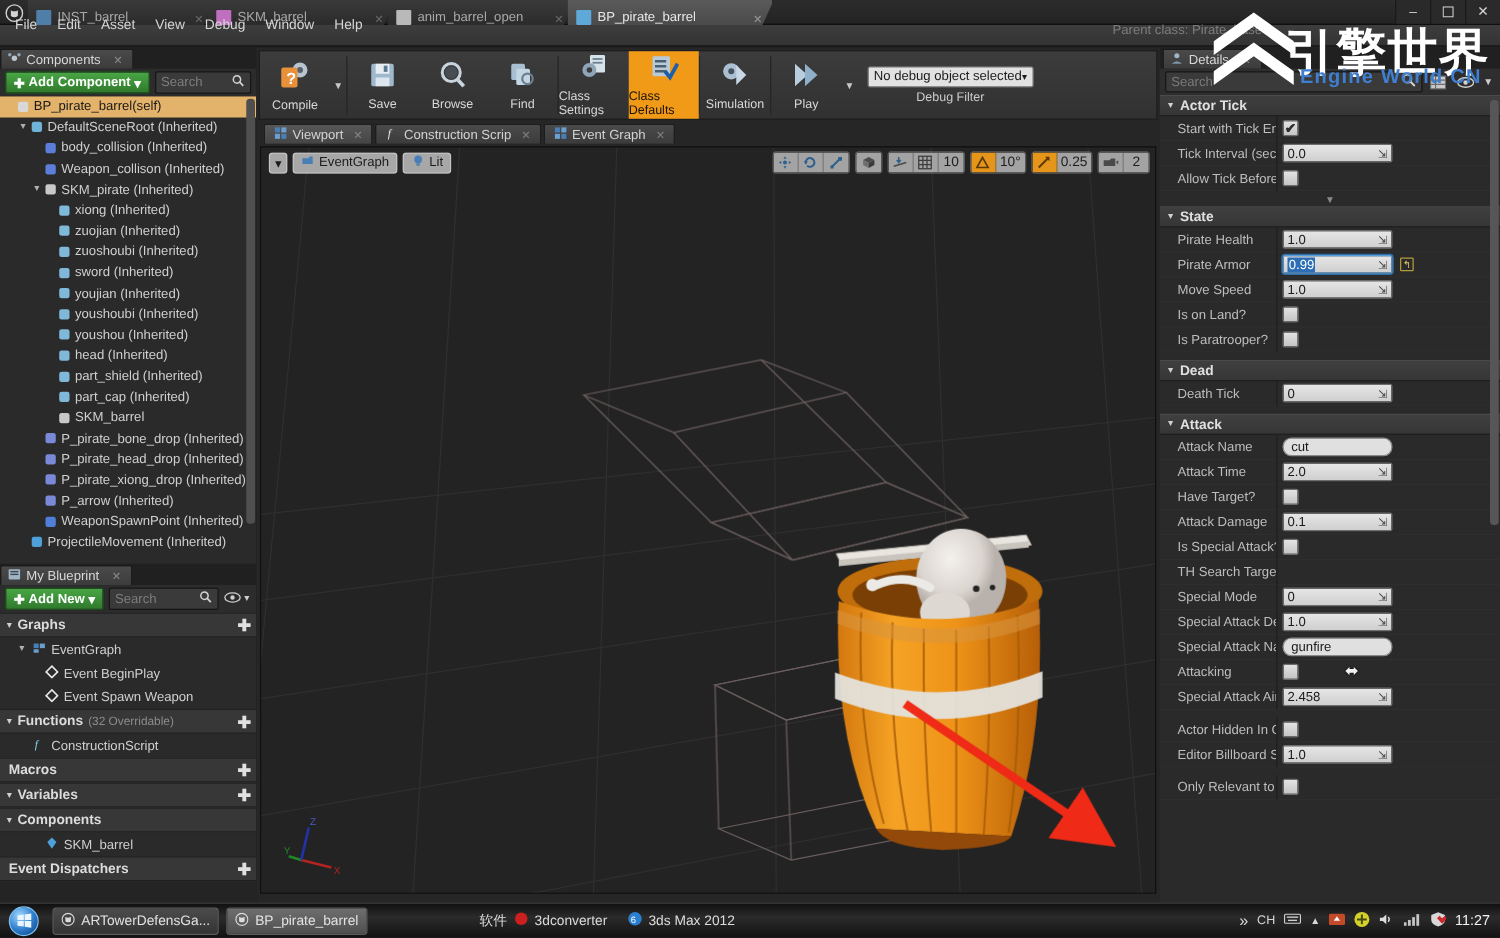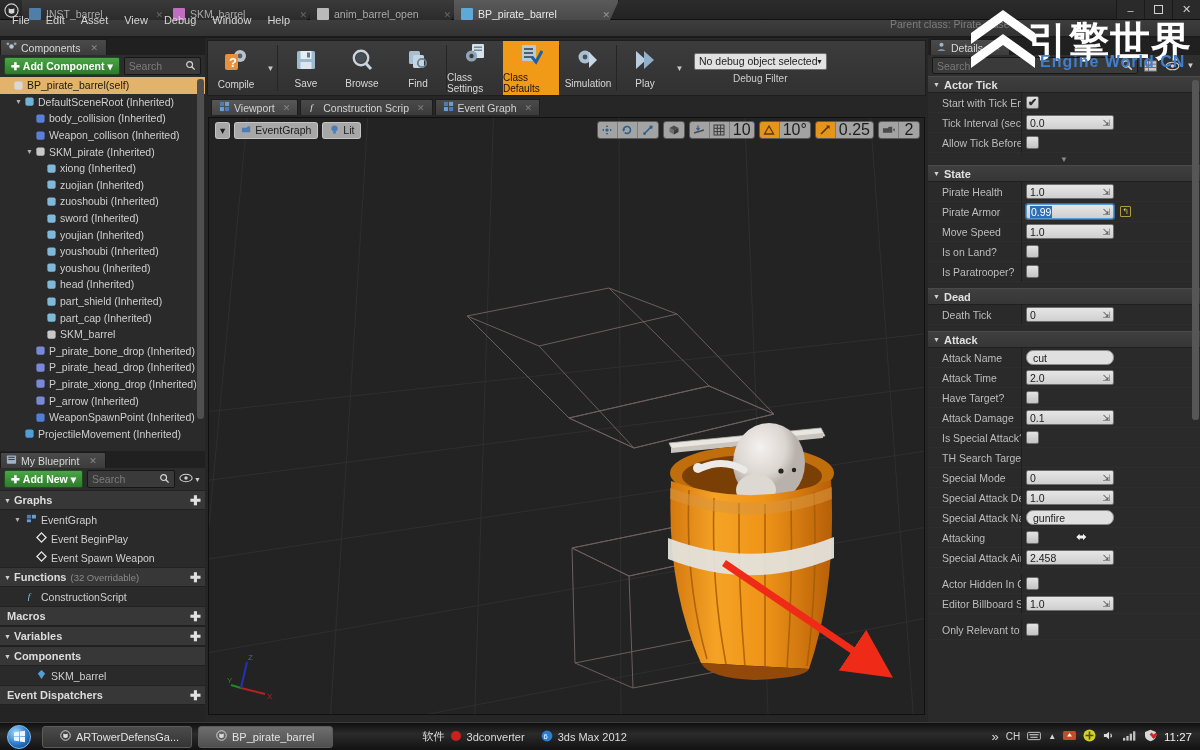--- a/index.html
+++ b/index.html
@@ -134,21 +134,21 @@
 
   .viewport { position: absolute; left: 3px; top: 79px; width: 717px; height: 598px; background: #1e1e1e; border: 1px solid #101010; overflow: hidden; }
   .vptoolbar { position: absolute; left: 0; top: 0; width: 717px; height: 24px; display: flex; align-items: center; padding: 0 6px; gap: 4px; z-index: 6;}
   .vpchip {
     height: 17px; background: rgba(200,200,200,.80); color: #1c1c1c; border-radius: 3px;
     display: flex; align-items: center; padding: 0 6px; gap: 3px; font-size: 10.5px; border: 1px solid rgba(255,255,255,.35);
   }
   .vpgroup { display: flex; height: 18px; border-radius: 3px; overflow: hidden; border: 1px solid rgba(255,255,255,.25); }
   .vpgroup .gi {
     min-width: 20px; background: rgba(200,200,200,.78); color: #1d1d1d; display: flex; align-items: center;
-    justify-content: center; font-size: 16px; border-right: 1px solid rgba(90,90,90,.5); padding: 0 3px;
+    justify-content: center; font-size: 11px; border-right: 1px solid rgba(90,90,90,.5); padding: 0 3px;
   }
   .vpgroup .gi:last-child { border-right: none; }
   .vpgroup .gi.on { background: #e5951a; }
   .vpright { margin-left: auto; display: flex; gap: 4px; align-items: center; }
 
   .grid3d { position: absolute; inset: 0; background: #232323; }
   .axisgizmo { position: absolute; left: 18px; bottom: 12px; width: 52px; height: 52px; }
 
   
   .rightpanel { position: absolute; left: 928px; top: 38px; width: 272px; height: 684px; background: #2a2a2a; }
@@ -206,21 +206,21 @@
   .startorb {
     width: 34px; height: 26px; margin-left: 2px; display: flex; align-items: center; justify-content: center;
   }
   .startorb .orb {
     width: 24px; height: 24px; border-radius: 50%;
     background: radial-gradient(circle at 35% 30%, #9fd8ff, #2b79c9 55%, #0b3c74);
     border: 1px solid #7bc0f0; display: flex; align-items: center; justify-content: center;
     color: #eaf6ff; font-size: 11px;
   }
   .tbitem {
-    height: 22px; margin-left: 6px; display: flex; align-items: center; gap: 5px; padding: 0 17px;
+    height: 22px; margin-left: 6px; display: flex; align-items: center; gap: 5px; padding: 0 6px;
     background: linear-gradient(#4b4b4b,#343434); border: 1px solid #5b5b5b; border-radius: 3px;
     color: #e2e2e2; font-size: 11px; max-width: 150px; text-align: center;
   }
   .tbitem.active { background: linear-gradient(#6e6e6e,#4f4f4f); }
   .tbitem .tbi { font-size: 10px; }
   .tray { margin-left: auto; display: flex; align-items: center; gap: 7px; padding-right: 8px; color: #d8d8d8; font-size: 11px; }
   .traymid { display: flex; align-items: center; gap: 16px; color: #dcdcdc; font-size: 11px; }
   .clock { font-size: 11.5px; color: #f0f0f0; }
 </style>
 </head>

